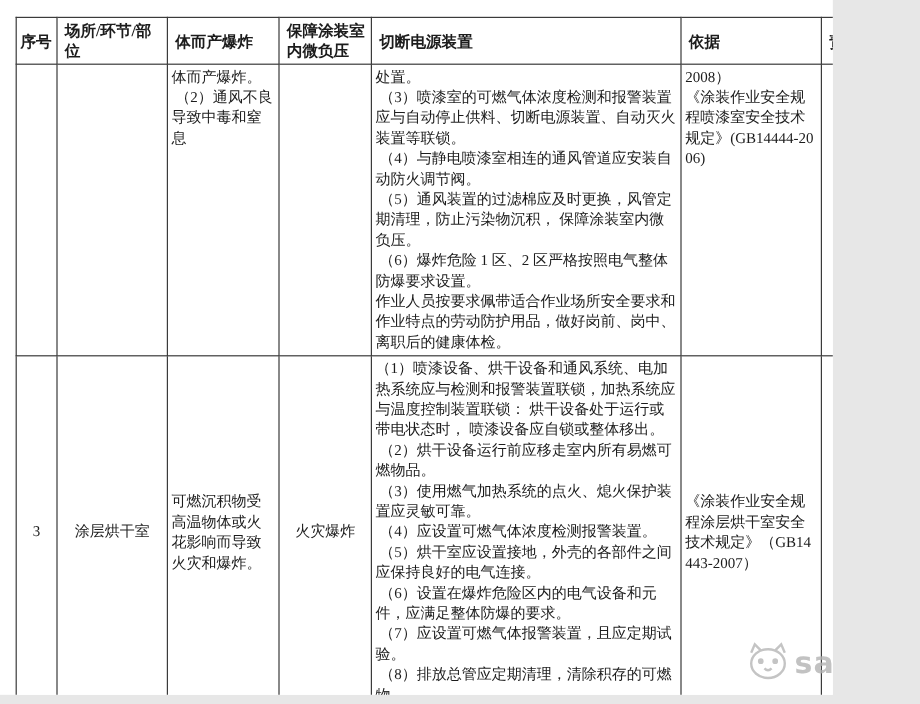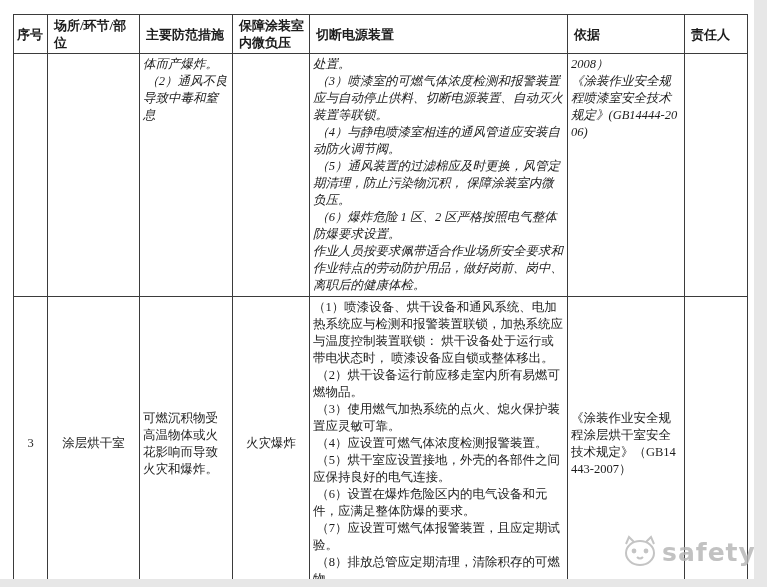--- a/index.html
+++ b/index.html
@@ -2,21 +2,21 @@
 <html><head>
 <meta charset="utf-8">
 <style>
   html,body{margin:0;padding:0;}
   body{
     width:767px;height:587px;background:#e7e7e7;position:relative;
     font-family:"Liberation Serif","DejaVu Serif",serif;
     overflow:hidden;
   }
   .page{
-    position:absolute;left:0;top:0;width:754px;height:579px;
+    position:absolute;left:0;top:0;width:694px;height:579px;
     background:#ffffff;overflow:hidden;
   }
   table.haz{
     border-collapse:collapse;table-layout:fixed;
     margin:14px 0 0 13px;width:734px;
     background:#fff;
   }
   .haz col.c-seq{width:34px;}
   .haz col.c-loc{width:92px;}
   .haz col.c-haz{width:93px;}
@@ -28,21 +28,21 @@
     border:1px solid #3b3b3b;
     font-size:12.5px;line-height:17px;color:#1c1c1c;
     padding:2px 3px;white-space:pre-wrap;
     overflow:hidden;word-break:break-all;
   }
   .haz th{
     font-weight:bold;text-align:left;vertical-align:middle;
     padding-left:6px;height:30px;font-size:13px;
   }
   .haz th.th-seq{text-align:center;padding-left:2px;}
-  tr.r1{height:200px;font-style:italic;}
+  tr.r1{height:200px;}
   tr.r1 td{vertical-align:top;}
   tr.r2{height:256px;}
   tr.r2 td{vertical-align:middle;}
   tr.r2 td.v-top{vertical-align:top;}
   td.t-center{text-align:center;}
   .watermark{
     position:absolute;left:620px;top:534px;z-index:5;
     display:flex;align-items:center;gap:2px;
     color:#b3b3b3;opacity:.8;
     font-family:"DejaVu Sans","Liberation Sans",sans-serif;
@@ -62,21 +62,21 @@
         <col class="c-haz">
         <col class="c-acc">
       <col class="c-mea">
         <col class="c-bas">
         <col class="c-res">
     </colgroup>
     <thead>
       <tr>
         <th class="th-seq">序号</th>
         <th>场所/环节/部位</th>
-        <th>主要防范措施</th>
+        <th>体而产爆炸</th>
         <th>保障涂装室内微负压</th>
         <th>切断电源装置</th>
         <th>依据</th>
         <th>责任人</th>
       </tr>
     </thead>
     <tbody>
       <tr class="r1">
         <td class="t-center"></td>
         <td class="t-center"></td>

